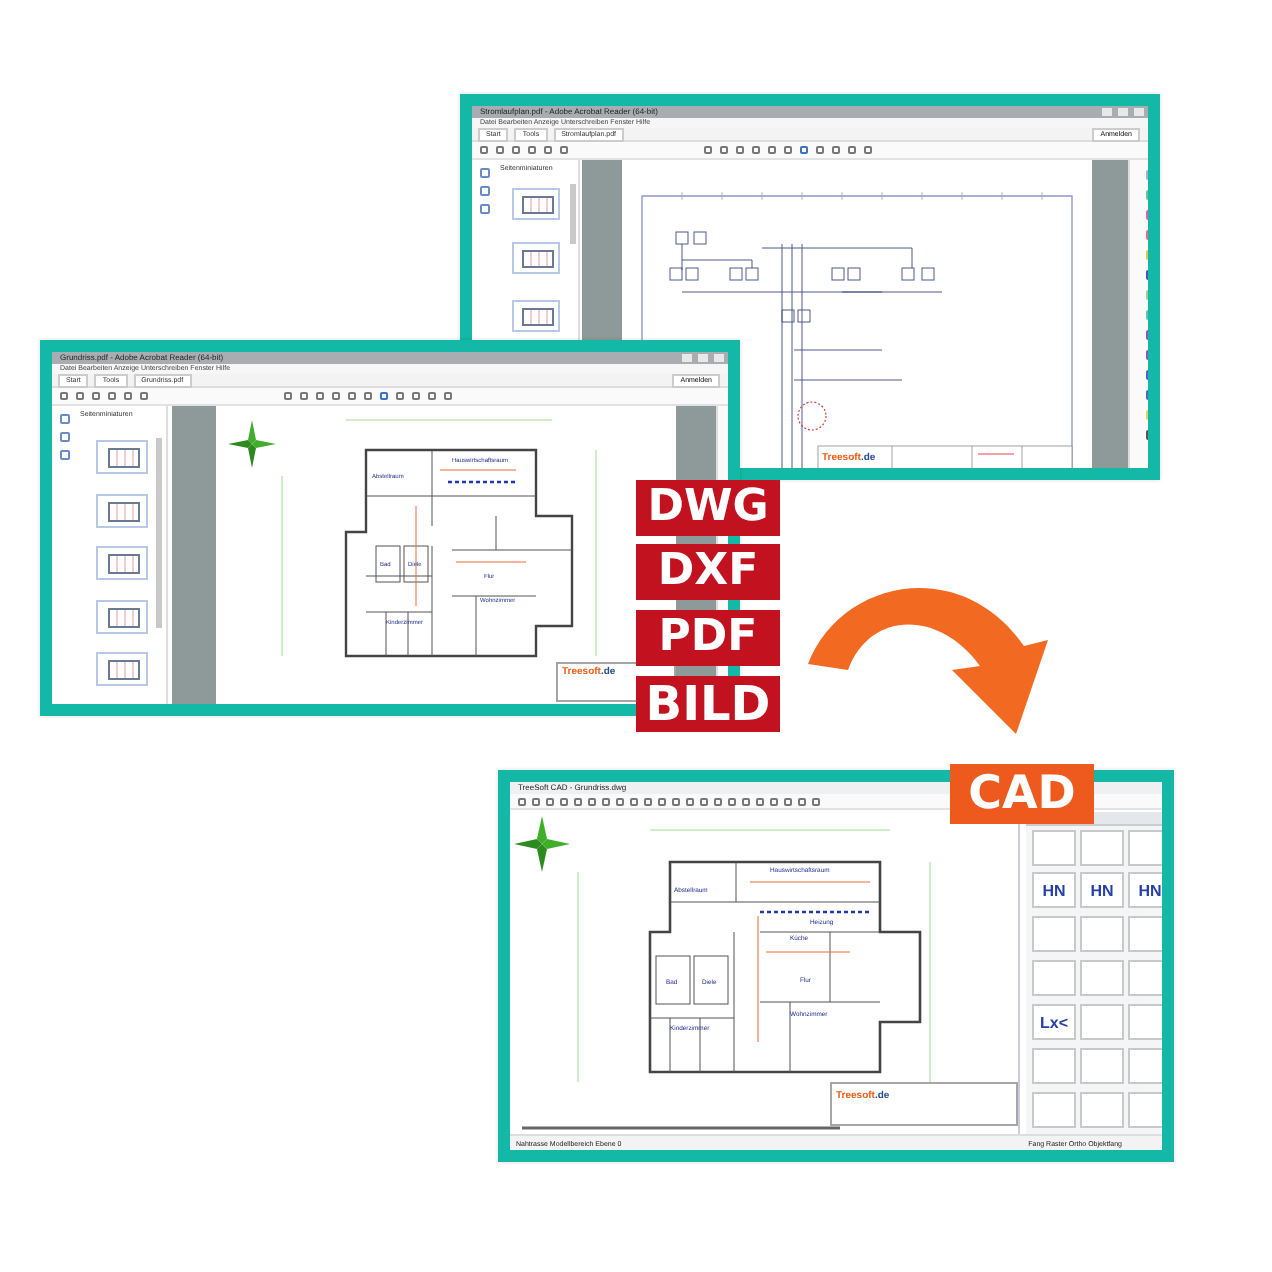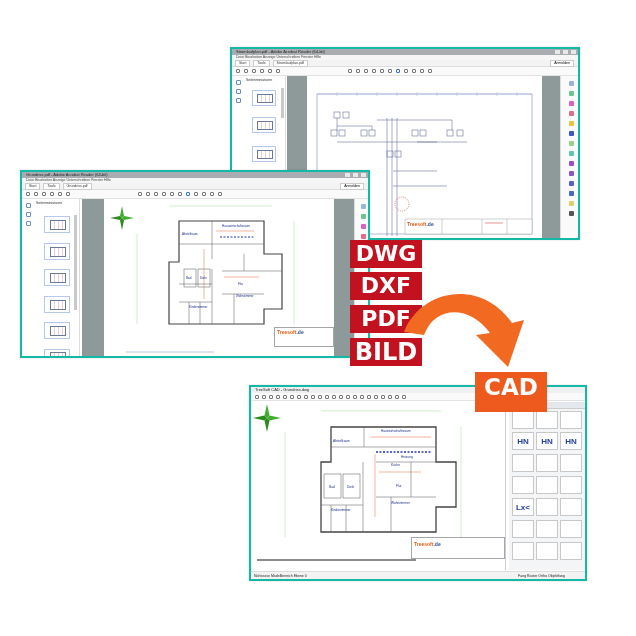--- a/index.html
+++ b/index.html
@@ -1,38 +1,38 @@
 <!DOCTYPE html>
 <html><head>
 <meta charset="utf-8">
 <style>
   * { box-sizing: border-box; margin: 0; padding: 0; }
   body { width: 636px; height: 636px; background: #ffffff; position: relative; overflow: hidden; font-family: "Liberation Sans", sans-serif; }
-  .win { position: absolute; background: #fff; border: 2px solid #14b8a6; box-shadow: 0 0 2px rgba(0,0,0,0.15); overflow: hidden; }
+  .win { position: absolute; background: #fff; border: 6px solid #14b8a6; box-shadow: 0 0 2px rgba(0,0,0,0.15); overflow: hidden; }
   .titlebar { height: 6px; background: #a9adb1; position: relative; }
   .titlebar .t { position: absolute; left: 4px; top: 0; font-size: 4px; color: #222; line-height: 6px; white-space: nowrap; }
   .titlebar .ctl { position: absolute; right: 2px; top: 1px; display: flex; gap: 3px; }
   .titlebar .ctl span { display: block; width: 5px; height: 4px; background: #e8e8e8; }
   .menubar { height: 5px; font-size: 3.5px; color: #444; line-height: 5px; padding-left: 4px; white-space: nowrap; background: #f6f6f6; }
   .tabbar { height: 7px; display: flex; align-items: center; gap: 3px; padding-left: 3px; background: #f3f3f3; border-bottom: 1px solid #ddd; }
   .tabbar .tab { font-size: 3.5px; color: #333; border: 1px solid #ccc; background: #fff; padding: 0 3px; line-height: 5px; }
   .tabbar .right { margin-left: auto; margin-right: 4px; font-size: 3.5px; border: 1px solid #ccc; padding: 0 3px; line-height: 5px; background: #fff; }
   .toolbar { height: 9px; display: flex; align-items: center; gap: 4px; padding-left: 4px; border-bottom: 1px solid #e2e2e2; background: #fafafa; }
   .toolbar i { display: block; width: 4px; height: 4px; border: 1px solid #777; border-radius: 1px; }
   .toolbar i.b { border-color: #3b72c4; }
   .sidebar { position: absolute; background: #fff; border-right: 1px solid #ddd; }
   .sidebar .rail { position: absolute; left: 0; top: 0; width: 12px; bottom: 0; }
   .sidebar .rail i { display: block; width: 5px; height: 5px; margin: 4px auto 0; border: 1px solid #6a8cc4; border-radius: 1px; }
   .thumb { position: absolute; border: 1px solid #b7c9e6; background: #fff; }
   .thumb::after { content: ""; position: absolute; left: 20%; top: 20%; width: 60%; height: 55%; border: 1px solid #6b7a94; background: repeating-linear-gradient(90deg, transparent 0 3px, rgba(200,60,60,0.25) 3px 4px); }
   .gray { position: absolute; background: #8e9a99; }
   .page { position: absolute; background: #fff; }
   .rightrail { position: absolute; background: #fafafa; border-left: 1px solid #ddd; }
   .rightrail i { display: block; width: 5px; height: 5px; margin: 5px auto 0; border-radius: 1px; }
-  .badge { position: absolute; background: #c2121f; color: #fff; font-weight: bold; font-family: "DejaVu Sans", sans-serif; text-align: center; margin-left: 32px; }
+  .badge { position: absolute; background: #c2121f; color: #fff; font-weight: bold; font-family: "DejaVu Sans", sans-serif; text-align: center; }
   .cad-badge { position: absolute; background: #ee5a1d; color: #fff; font-weight: bold; font-family: "DejaVu Sans", sans-serif; text-align: center; }
   .statusbar { position: absolute; left: 0; right: 0; bottom: 0; height: 6px; font-size: 3.5px; line-height: 6px; color: #222; padding-left: 3px; background: #f3f3f3; border-top: 1px solid #ddd; white-space: nowrap; }
   .lib-cell { position: absolute; border: 1px solid #c8c8c8; background: #fff; font-size: 8px; color: #2640a8; font-weight: bold; display: flex; align-items: center; justify-content: center; }
   .tblock { position: absolute; border: 1px solid #a6a6a6; background: #fff; }
   .tblock .logo { position: absolute; left: 2px; top: 1px; font-size: 5px; color: #e95d16; font-weight: bold; }
   .tblock .logo b { color: #2a4f8f; }
 </style>
 </head>
 <body>
 
@@ -390,13 +390,13 @@
     <div class="lib-cell" style="left:27px; top:140px; width:22px; height:18px;"></div>
     <div class="lib-cell" style="left:51px; top:140px; width:22px; height:18px;"></div>
     <div style="position:absolute; right:1px; top:40px; width:3px; height:60px; background:#9a9a9a;"></div>
   </div>
   <div class="statusbar" style="height:8px; line-height:8px;">
     <span>Nahtrasse Modellbereich  Ebene 0</span>
     <span style="position:absolute; right:20px;">Fang  Raster  Ortho  Objektfang</span>
   </div>
 </div>
 
-<div class="cad-badge" style="left:475px; top:372px; width:72px; height:40px; font-size:23px; line-height:30px;">CAD</div>
+<div class="cad-badge" style="left:475px; top:382px; width:72px; height:30px; font-size:23px; line-height:30px;">CAD</div>
 
 </body></html>

